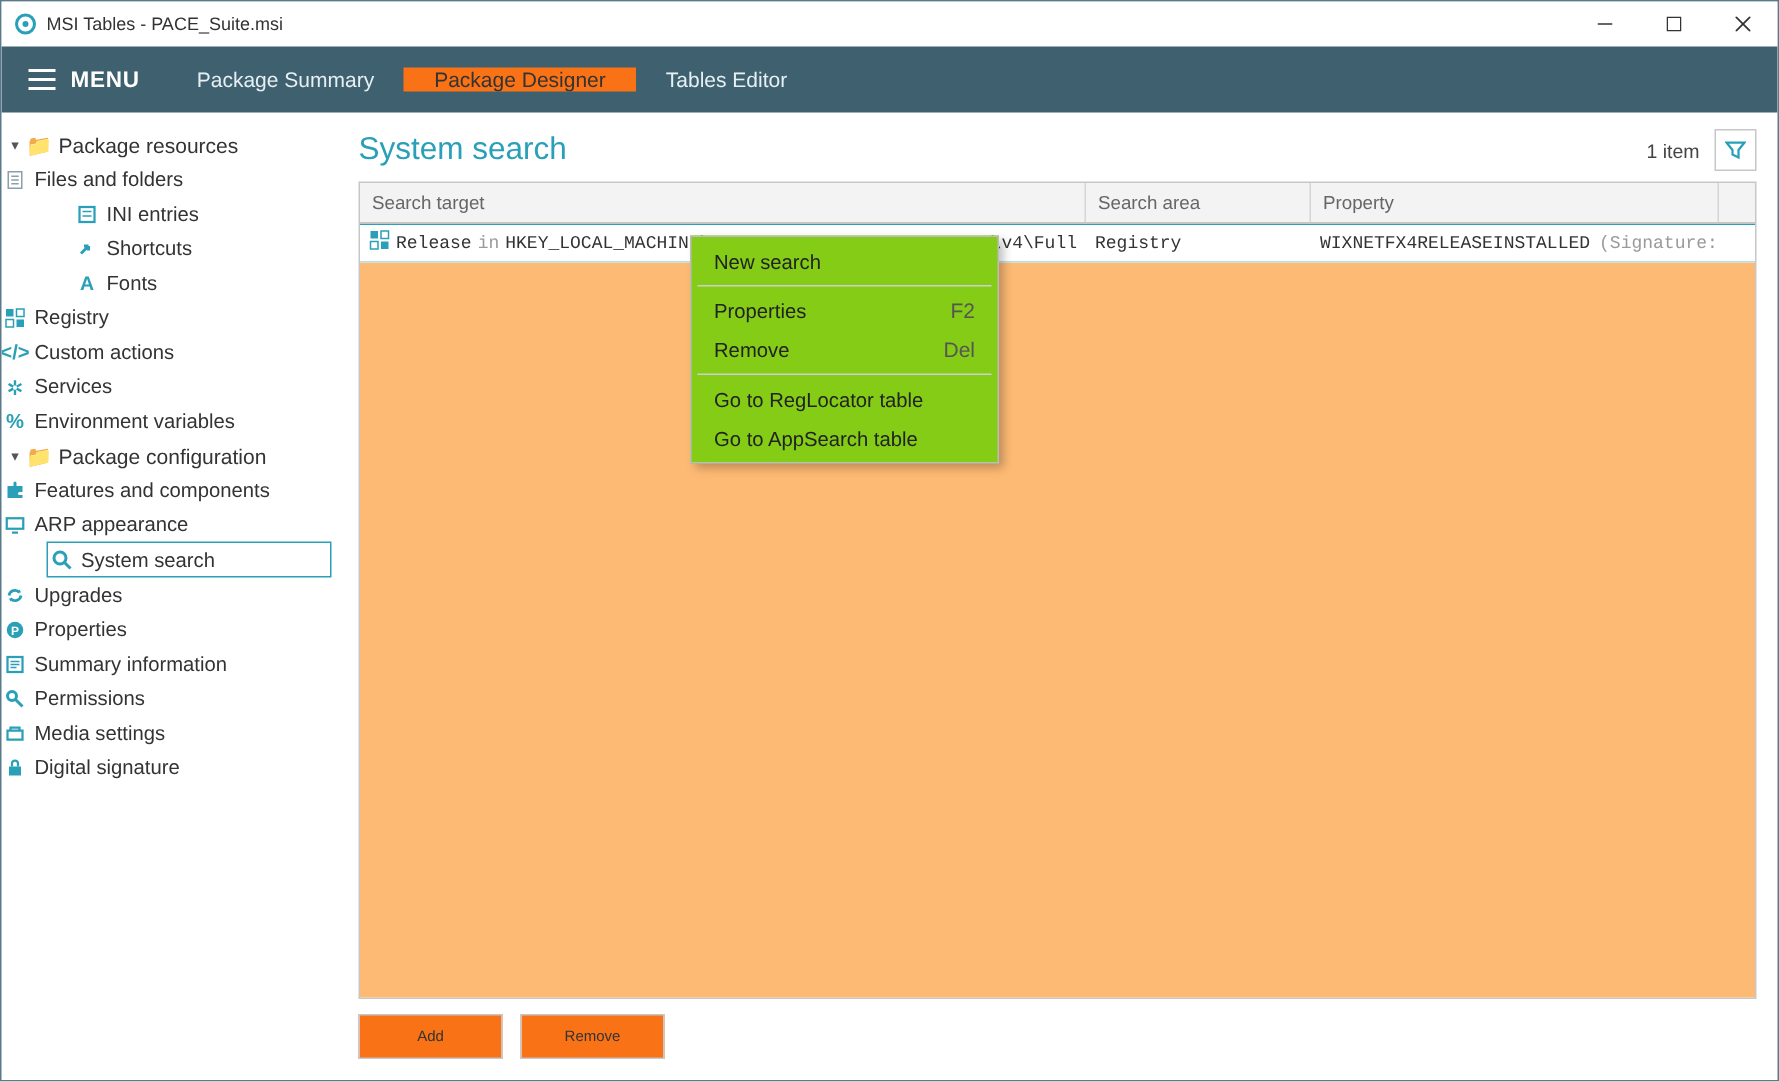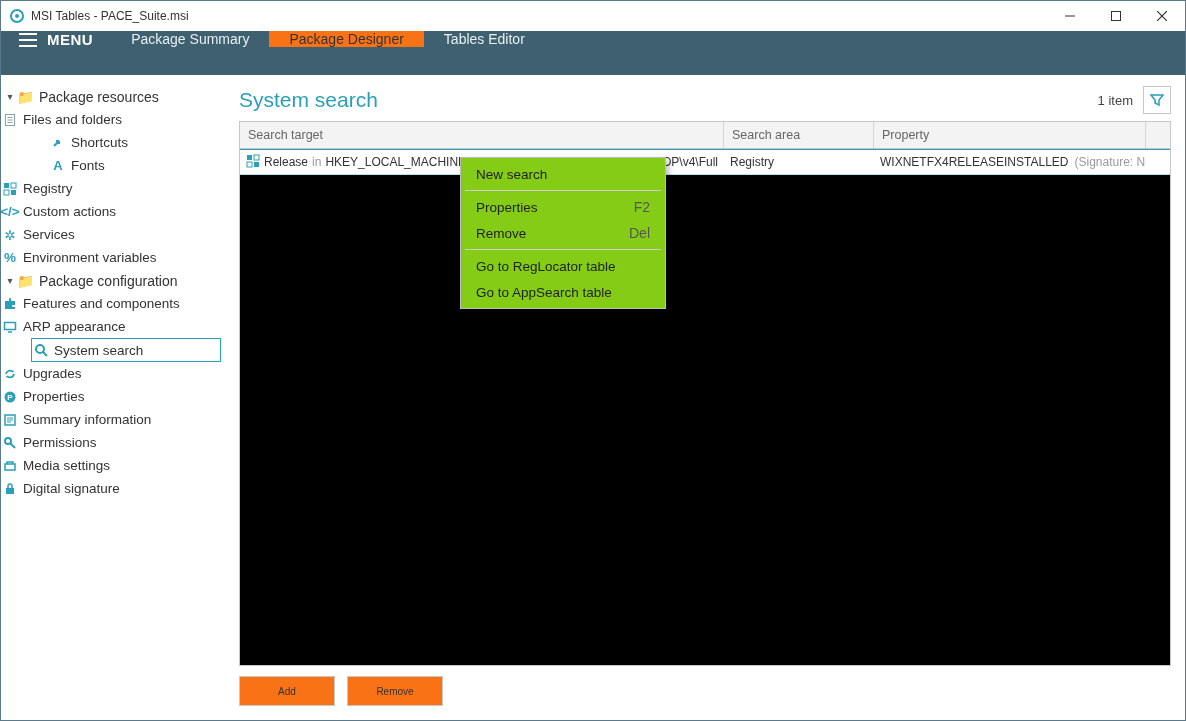--- a/index.html
+++ b/index.html
@@ -5,21 +5,21 @@
   html,body{margin:0;padding:0;font-family:"Segoe UI",Arial,sans-serif;font-size:13px;color:#333;background:#fff;height:100%;}
   .window{width:1186px;height:721px;border:1px solid #5a7a8a;box-sizing:border-box;display:flex;flex-direction:column;background:#fff;overflow:hidden;position:relative;}
   
   .titlebar{height:30px;display:flex;align-items:center;padding:0 0 0 8px;background:#fff;color:#333;font-size:12px;}
   .titlebar .app-icon{width:16px;height:16px;margin-right:6px;display:flex;align-items:center;justify-content:center;}
   .titlebar .title{flex:0 0 auto;}
   .titlebar .spacer{flex:1;}
   .win-btn{width:46px;height:30px;display:flex;align-items:center;justify-content:center;color:#333;}
   .win-btn svg{pointer-events:none;}
   
-  .tabstrip{height:44px;background:#3e606f;display:flex;align-items:flex-start;color:#fff;}
+  .tabstrip{height:44px;background:#3e606f;display:flex;align-items:center;color:#fff;}
   .menu-btn{display:flex;align-items:center;padding:0 18px;font-size:15px;font-weight:600;letter-spacing:0.5px;gap:10px;}
   .hamburger{display:inline-block;width:18px;height:14px;position:relative;}
   .hamburger::before,.hamburger::after,.hamburger span{content:"";position:absolute;left:0;right:0;height:2px;background:#fff;}
   .hamburger::before{top:0;} .hamburger span{top:6px;} .hamburger::after{bottom:0;}
   .tab{display:flex;align-items:center;padding:0 20px;font-size:14px;color:#e6eff3;}
   .tab.active{background:#f97316;color:#333;position:relative;}
   
   .body{flex:1;display:flex;overflow:hidden;}
   
   .sidebar{width:224px;padding:10px 0 0 0;box-sizing:border-box;color:#333;font-size:13.5px;}
@@ -40,21 +40,21 @@
   .item-count{color:#444;font-size:13px;margin-right:10px;}
   .filter-btn{width:26px;height:26px;border:1px solid #c7c7c7;display:flex;align-items:center;justify-content:center;color:#2aa0b8;}
   
   .grid{border:1px solid #c7c7c7;margin-top:4px;flex:1;display:flex;flex-direction:column;min-height:0;justify-content:space-between;}
   .grid-head{display:flex;background:#f3f3f3;border-bottom:1px solid #c7c7c7;height:26px;}
   .gh{border-right:1px solid #d6d6d6;padding:0 8px;display:flex;align-items:center;color:#666;font-size:12.5px;box-sizing:border-box;}
   .col-target{flex:1;min-width:0;}
   .col-area{width:150px;}
   .col-prop{width:272px;}
   .col-last{width:24px;border-right:none;}
-  .grid-body{flex:1;overflow:hidden;background:#000000;}
+  .grid-body{flex:1;overflow:hidden;background:#fdba74;font-family:Liberation Mono, monospace;}
   .grow{display:flex;height:24px;align-items:center;border-bottom:1px solid #b4e0e8;background:#fff;border-top:1px solid #2aa0b8;}
   .gcell{padding:0 6px;display:flex;align-items:center;font-size:12px;color:#333;box-sizing:border-box;overflow:hidden;white-space:nowrap;}
   .gcell .row-icon{margin-right:4px;color:#2aa0b8;flex:0 0 auto;}
   .gcell.col-target{flex:1;min-width:0;}
   .dim{color:#9a9a9a;}
   
   .btnrow{display:flex;gap:12px;margin-top:10px;}
   .btn{width:94px;height:28px;border:1px solid #c7c7c7;background:#f97316;display:flex;align-items:center;justify-content:center;font-size:10px;color:#333;}
   
   .ctx{position:absolute;left:459px;top:156px;width:198px;background:#84cc16;border:1px solid #bcbcbc;box-shadow:3px 3px 6px rgba(0,0,0,0.25);font-size:13.5px;color:#222;padding:3px;}
@@ -124,20 +124,30 @@
       <div class="tree-row child">
         <span class="icon i-gray">
             <svg width="14" height="14" viewBox="0 0 14 14">
               <rect x="2.5" y="1.5" width="9" height="11" fill="none" stroke="#8aa0ab" stroke-width="1"></rect>
               <line x1="4.5" y1="4.5" x2="9.5" y2="4.5" stroke="#8aa0ab"></line>
               <line x1="4.5" y1="7" x2="9.5" y2="7" stroke="#8aa0ab"></line>
               <line x1="4.5" y1="9.5" x2="9.5" y2="9.5" stroke="#8aa0ab"></line>
             </svg>
           </span>
         <span>Files and folders</span>
+      </div>
+      <div class="tree-row grandchild">
+        <span class="icon i-teal">
+            <svg width="14" height="14" viewBox="0 0 14 14">
+              <rect x="2" y="2" width="10" height="10" fill="none" stroke="#2aa0b8" stroke-width="1.5"></rect>
+              <line x1="4" y1="5" x2="10" y2="5" stroke="#2aa0b8"></line>
+              <line x1="4" y1="8" x2="10" y2="8" stroke="#2aa0b8"></line>
+            </svg>
+          </span>
+        <span>INI entries</span>
       </div>
       <div class="tree-row grandchild">
         <span class="icon i-teal">
             <svg width="14" height="14" viewBox="0 0 14 14">
               <path d="M3 10 L8 5 M8 5 L8 8 M8 5 L5 5" fill="none" stroke="#2aa0b8" stroke-width="2"></path>
             </svg>
           </span>
         <span>Shortcuts</span>
       </div>
       <div class="tree-row grandchild">

